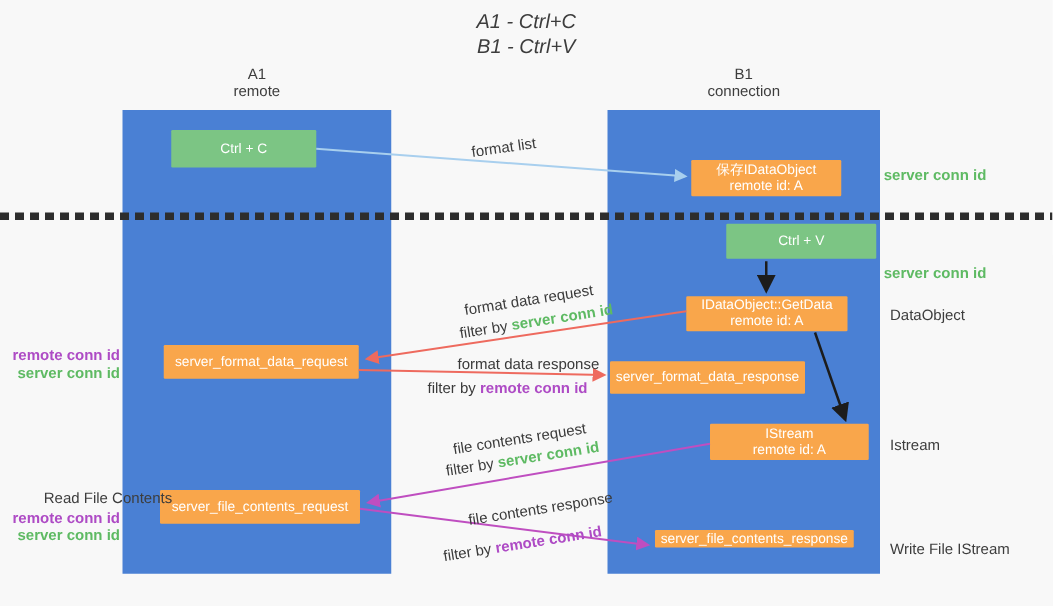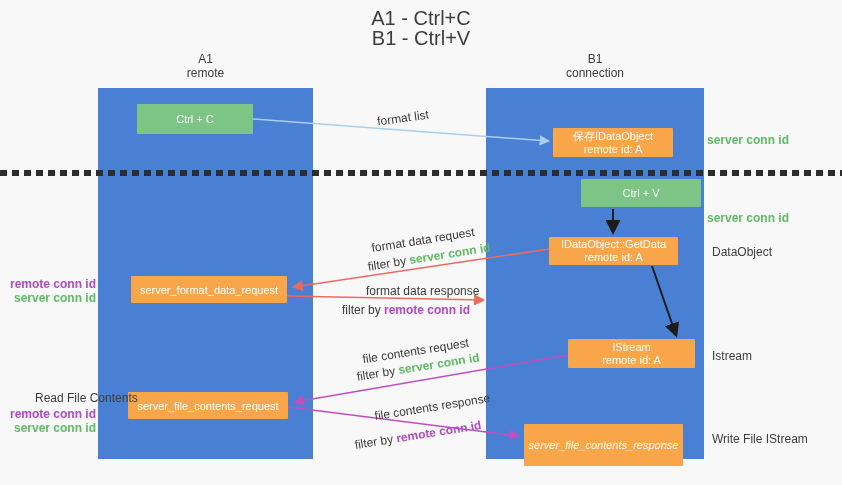--- a/index.html
+++ b/index.html
@@ -4,22 +4,22 @@
 <style>
   :root{
     --bg:#f8f8f8; --lane-blue:#4a80d4; --box-green:#7cc584; --box-orange:#f9a64b;
     --green-text:#5eba63; --purple-text:#ae4bc5; --red-arrow:#ee6a5e;
     --magenta-arrow:#bf4ec0; --lightblue-arrow:#a8cfee; --black-arrow:#1c1c1c;
     --text-dark:#3d3d3d; --dotted:#2d2d2d;
   }
   html,body{margin:0;padding:0;}
   body{font-family:"Liberation Sans","DejaVu Sans",sans-serif;background:#fff;}
   .stage{position:relative;width:842px;height:485px;background:var(--bg);overflow:hidden;}
-  .title{position:absolute;left:0;top:8px;width:100%;text-align:center;font-size:20px;
-         line-height:20px;color:var(--text-dark);}
+  .title{position:absolute;left:0;top:8px;width:100%;text-align:center;font-size:16px;
+         line-height:20px;color:var(--text-dark);font-style:italic;}
   .lane{position:absolute;top:88px;height:371px;background:var(--lane-blue);}
   .lane-header{position:absolute;top:52px;text-align:center;font-size:12px;line-height:14px;
          color:var(--text-dark);}
   .dotted{position:absolute;left:0;top:170px;width:842px;height:6px;
          background:repeating-linear-gradient(to right,var(--dotted) 0 7px,transparent 7px 12px);}
   .node{position:absolute;display:flex;flex-direction:column;align-items:center;
         justify-content:center;color:#fff;text-align:center;border-radius:1px;}
   .node.green{background:var(--box-green);font-size:12px;}
   .node.orange{background:var(--box-orange);}
   .node .l1,.node .l2{font-size:11px;line-height:13px;display:block;}
@@ -80,31 +80,34 @@
 
   <div class="node orange" style="left:549px;top:237px;width:129px;height:28px;">
     <span class="l1">IDataObject::GetData</span>
     <span class="l2">remote id: A</span>
   </div>
 
   <div class="node orange" style="left:131px;top:276px;width:156px;height:27px;">
     <span class="single">server_format_data_request</span>
   </div>
 
+  <div class="node orange" style="left:488px;top:289px;width:156px;height:26px;">
+    <span class="single">server_format_data_response</span>
+  </div>
 
   <div class="node orange" style="left:568px;top:339px;width:127px;height:29px;">
     <span class="l1">IStream</span>
     <span class="l2">remote id: A</span>
   </div>
 
   <div class="node orange" style="left:128px;top:392px;width:160px;height:27px;">
     <span class="single">server_file_contents_request</span>
   </div>
 
-  <div class="node orange" style="left:524px;top:424px;width:159px;height:42px;font-style:italic;">
+  <div class="node orange" style="left:524px;top:424px;width:159px;height:14px;">
     <span class="single">server_file_contents_response</span>
   </div>
 
   <svg class="overlay" width="842" height="485" viewBox="0 0 842 485">
     <defs>
       <marker id="m-blue" viewBox="0 0 10 10" refX="8" refY="5" markerWidth="7" markerHeight="7" orient="auto">
         <path d="M0,0 L10,5 L0,10 z" class="mh-blue"></path>
       </marker>
       <marker id="m-black" viewBox="0 0 10 10" refX="8" refY="5" markerWidth="7.5" markerHeight="7.5" orient="auto">
         <path d="M0,0 L10,5 L0,10 z" class="mh-black"></path>

